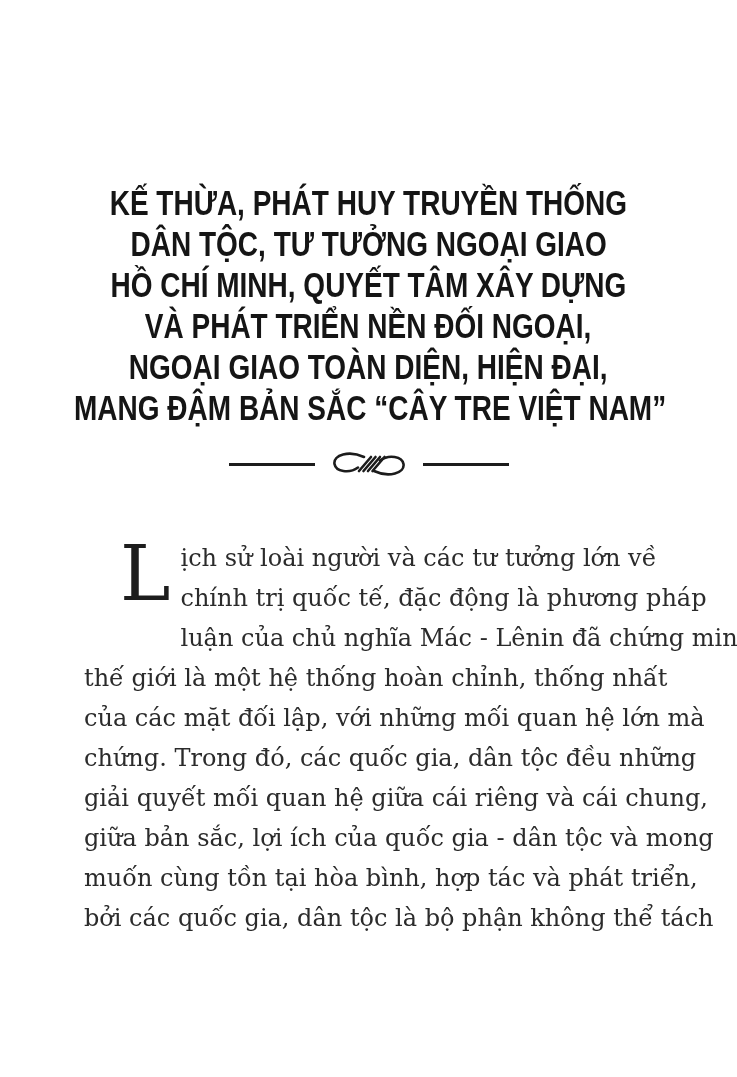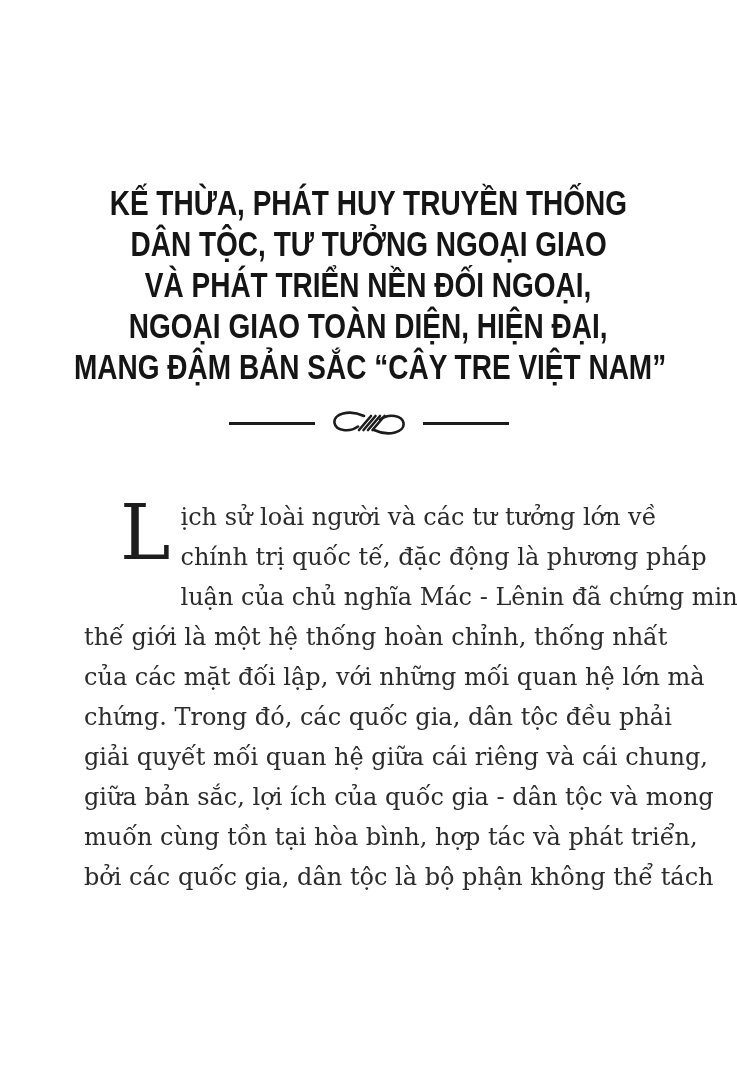--- a/index.html
+++ b/index.html
@@ -101,20 +101,21 @@
   }
 </style>
 </head>
 <body>
 
 <div class="page">
 
   <div class="title-block" style="color: rgb(21, 21, 21);">
     <div class="title-line"><span>KẾ THỪA, PHÁT HUY TRUYỀN THỐNG</span></div>
     <div class="title-line"><span>DÂN TỘC, TƯ TƯỞNG NGOẠI GIAO</span></div>
+    <div class="title-line"><span>HỒ CHÍ MINH, QUYẾT TÂM XÂY DỰNG</span></div>
     <div class="title-line"><span>VÀ PHÁT TRIỂN NỀN ĐỐI NGOẠI,</span></div>
     <div class="title-line"><span>NGOẠI GIAO TOÀN DIỆN, HIỆN ĐẠI,</span></div>
     <div class="title-line"><span>MANG ĐẬM BẢN SẮC “CÂY TRE VIỆT NAM”</span></div>
   </div>
 
   <div class="divider">
     <div class="rule"></div>
     <svg width="80" height="26" viewBox="0 0 80 26" aria-hidden="true">
       <g fill="none" stroke="#1c1c1c" stroke-width="2.6" stroke-linecap="round">
         <path d="M35 6 C20 -1, 4 4, 5.5 13 C6.8 20.5, 20 23, 29 16.5"></path>
@@ -128,21 +129,21 @@
     <div class="rule"></div>
   </div>
 
   <div class="body-block" style="color: rgb(43, 43, 43);">
     <span class="dropcap">L</span>
     <div class="body-line">ịch sử loài người và các tư tưởng lớn về</div>
     <div class="body-line">chính trị quốc tế, đặc động là phương pháp</div>
     <div class="body-line">luận của chủ nghĩa Mác - Lênin đã chứng minh</div>
     <div class="body-line">thế giới là một hệ thống hoàn chỉnh, thống nhất</div>
     <div class="body-line">của các mặt đối lập, với những mối quan hệ lớn mà</div>
-    <div class="body-line">chứng. Trong đó, các quốc gia, dân tộc đều phải</div>
+    <div class="body-line">chứng. Trong đó, các quốc gia, dân tộc đều những</div>
     <div class="body-line">giải quyết mối quan hệ giữa cái riêng và cái chung,</div>
     <div class="body-line">giữa bản sắc, lợi ích của quốc gia - dân tộc và mong</div>
     <div class="body-line">muốn cùng tồn tại hòa bình, hợp tác và phát triển,</div>
     <div class="body-line">bởi các quốc gia, dân tộc là bộ phận không thể tách</div>
   </div>
 
   <div class="folio">
     <div class="folio-bar" style="background: rgb(112, 112, 47);"></div>
     <div class="folio-number">7</div>
   </div>

